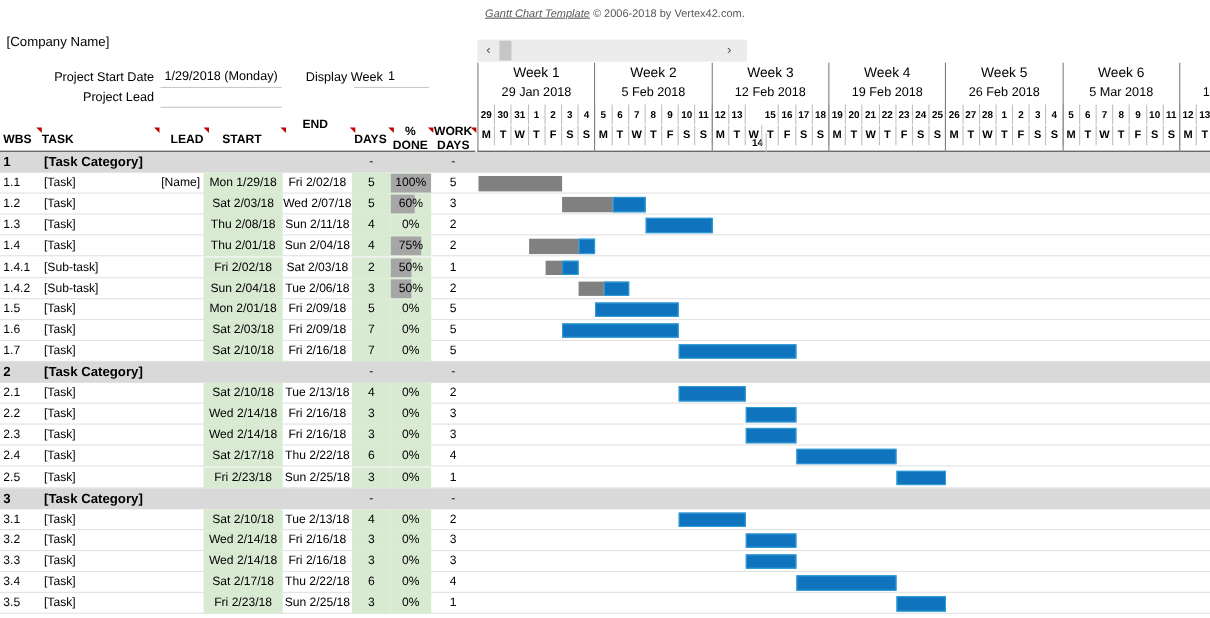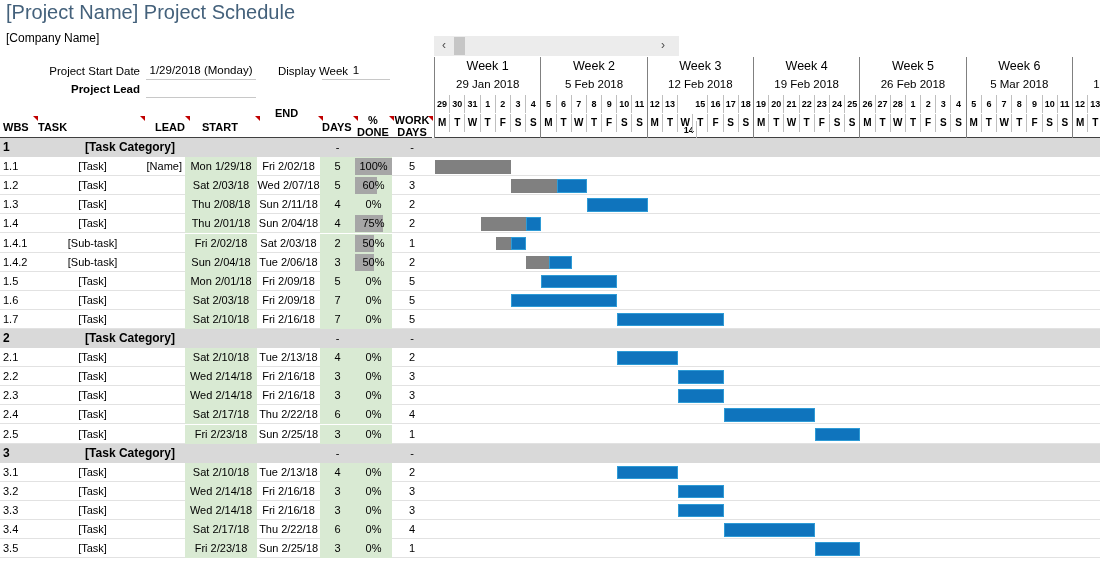--- a/index.html
+++ b/index.html
@@ -64,21 +64,21 @@
     position: absolute;
     font-size: 11.5px;
     color: #000;
     text-align: center;
     border-bottom: 1px solid #c8c8c8;
     white-space: nowrap;
     box-sizing: border-box;
   }
   #lbl-start-date { left: 20px; top: 65px; width: 120px; }
   #val-start-date { left: 146px; top: 64px; width: 110px; height: 16px; }
-  #lbl-project-lead { left: 20px; top: 83px; width: 120px; font-weight: bold; }
+  #lbl-project-lead { left: 20px; top: 83px; width: 120px; }
   #val-project-lead { left: 146px; top: 82px; width: 110px; height: 16px; }
   #lbl-display-week { left: 278px; top: 65px; width: 80px; text-align: left;}
   #val-display-week { left: 322px; top: 64px; width: 68px; height: 16px; }
 
   
   #week-scrollbar {
     position: absolute;
     left: 434px; top: 36px;
     width: 245px; height: 20px;
     background: #ececec;
@@ -205,21 +205,21 @@
     top: 0;
     height: 19.1px;
     line-height: 19.1px;
     font-size: 11px;
     color: #000;
     box-sizing: border-box;
     overflow: hidden;
     white-space: nowrap;
   }
   .c-wbs   { left: 3px;   width: 36px;  text-align: left; }
-  .c-task  { left: 40px;  width: 105px; text-align: center; }
+  .c-task  { left: 40px;  width: 105px; text-align: left; }
   .c-lead  { left: 140px; width: 45px;  text-align: right; padding-right: 3px; }
   .c-start { left: 185px; width: 72px;  text-align: center; background: #d9ead3; }
   .c-end   { left: 257px; width: 63px;  text-align: center; }
   .c-days  { left: 320px; width: 35px;  text-align: center; background: #d9ead3; }
   .c-work  { left: 392px; width: 40px;  text-align: center; }
 
   .cat-row .c-wbs  { font-weight: bold; font-size: 12px; }
   .cat-row .c-task { font-weight: bold; font-size: 12px; width: 180px; }
   .cat-row .c-dash-days, .cat-row .c-dash-work {
     position: absolute; top: 0; height: 19.1px; line-height: 19.1px;
@@ -269,22 +269,24 @@
   }
   .gbar.todo {
     background: #0f74bd;
     border: 1px solid #2e9bd6;
   }
 </style>
 </head>
 <body>
 
 <div id="top-header">
-  <div id="project-title">[Project Name] Project Schedule</div>
   <div id="company-name">[Company Name]</div>
+  <div id="credit-line">
+    <span id="credit-link">Gantt Chart Template</span><span id="credit-rest"> © 2006-2018 by Vertex42.com.</span>
+  </div>
 </div>
 
 <div class="param-label" id="lbl-start-date">Project Start Date</div>
 <div class="param-value" id="val-start-date">1/29/2018 (Monday)</div>
 <div class="param-label" id="lbl-project-lead">Project Lead</div>
 <div class="param-value" id="val-project-lead"></div>
 <div class="param-label" id="lbl-display-week">Display Week</div>
 <div class="param-value" id="val-display-week">1</div>
 
 <div id="week-scrollbar">

